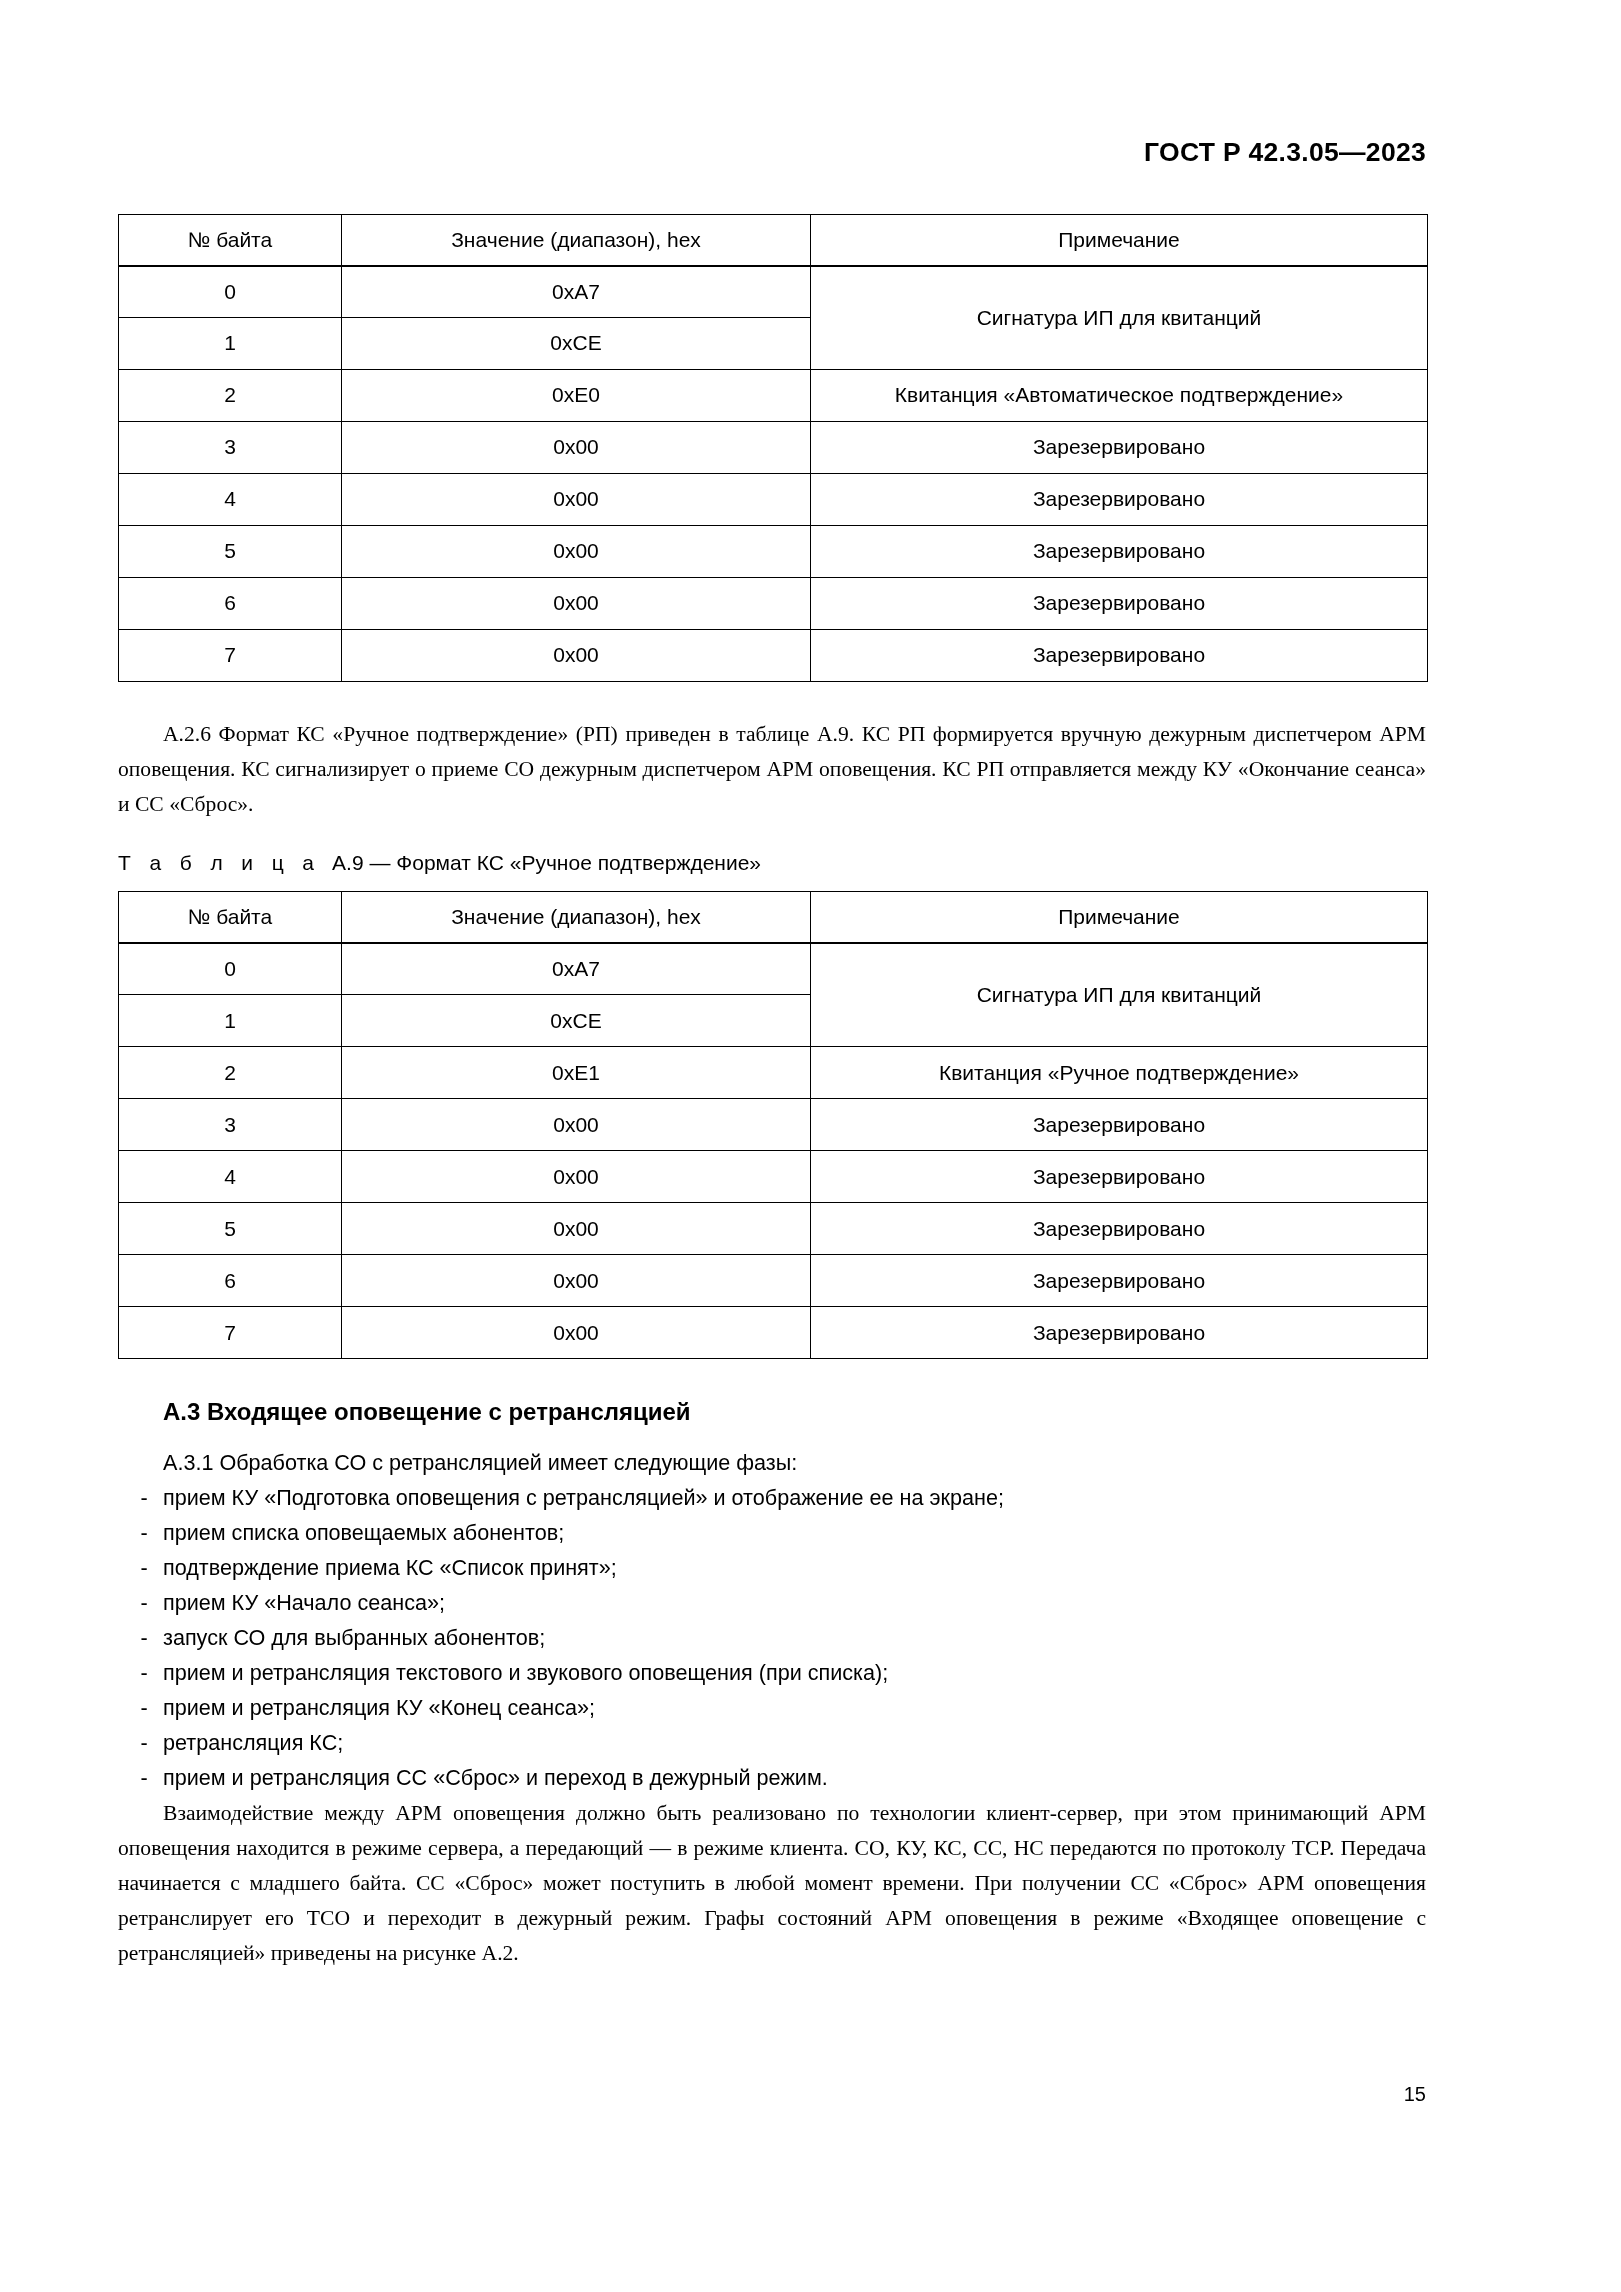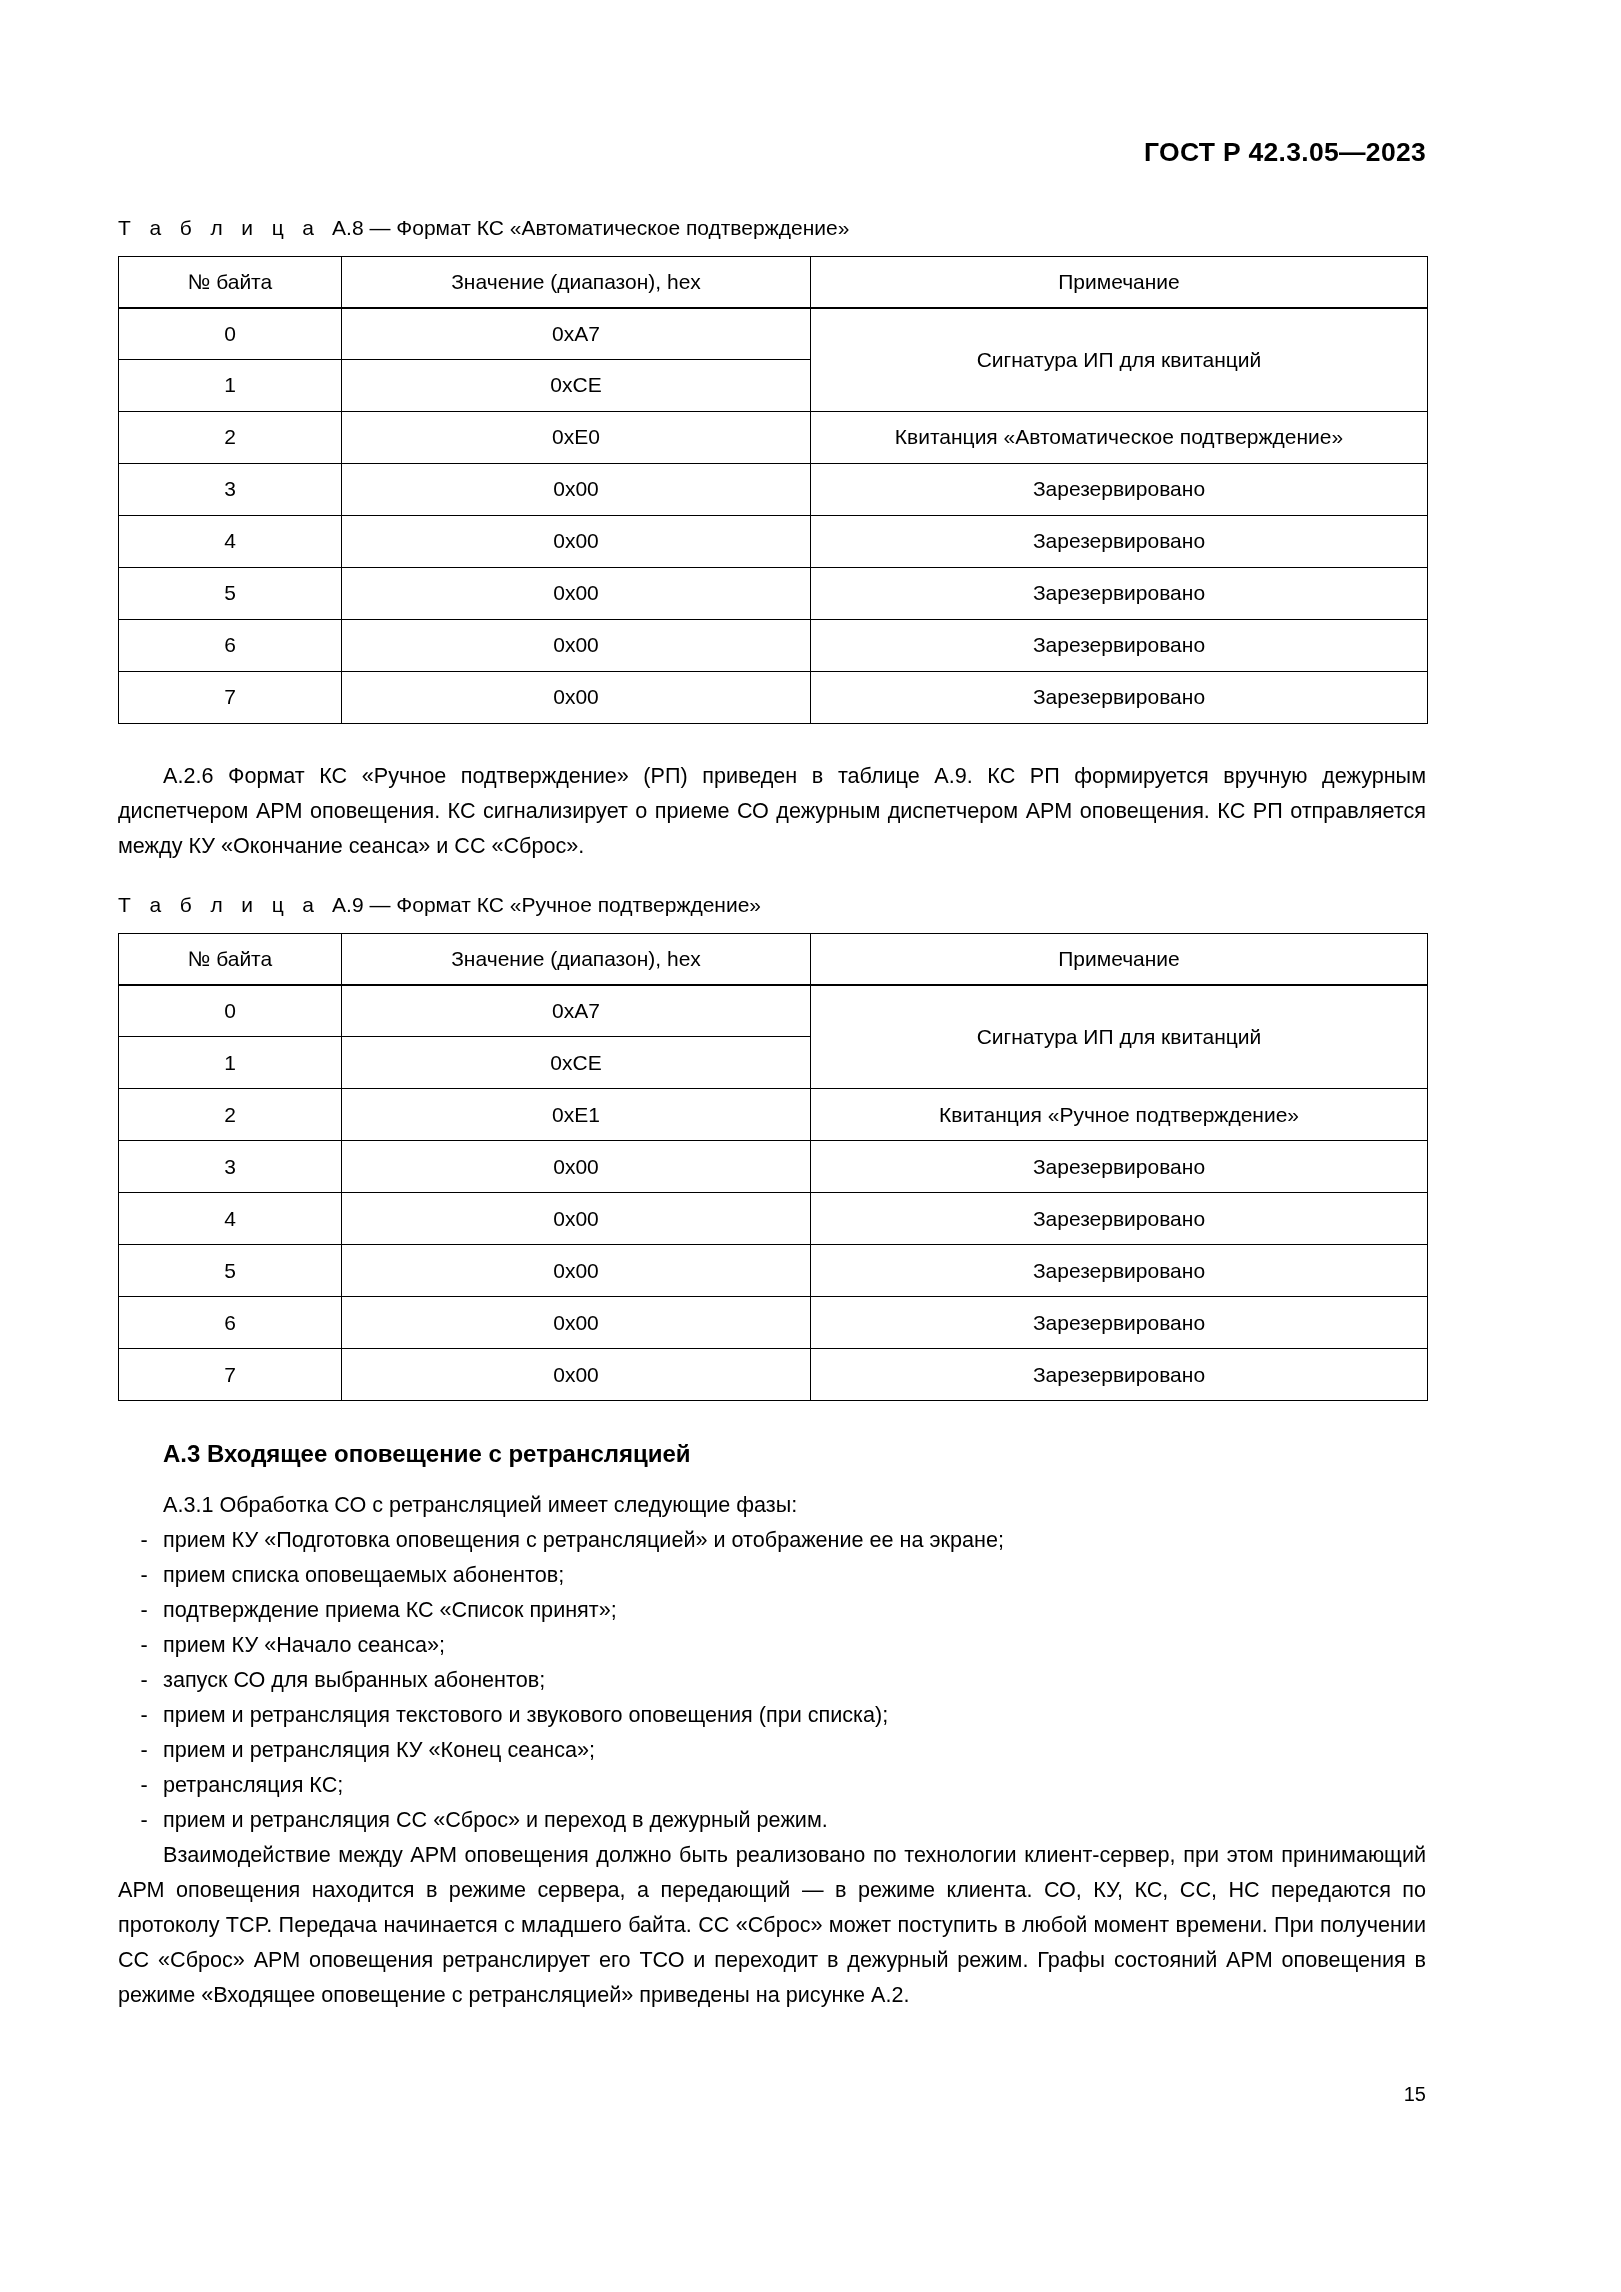--- a/index.html
+++ b/index.html
@@ -85,20 +85,21 @@
   table.gost tbody tr:first-child td { border-top-width: 2.4px; }
 
   
   p.body {
     font-size: 21.6px;
     line-height: 1.62;
     margin: 0;
     text-align: justify;
     text-justify: inter-word;
     hyphens: manual;
+    font-family: Liberation Serif, serif;
   }
   p.body.indent { text-indent: 45px; }
 
   .gap-after-table { height: 35px; }
   .gap-para { height: 27.4px; }
 
   h3.section-head {
     font-size: 24px;
     font-weight: bold;
     margin: 0;
@@ -142,23 +143,20 @@
 <body>
 
 <div class="page">
 
   <div class="header-band">
     <span class="header-title">ГОСТ Р 42.3.05—2023</span>
   </div>
 
   <div class="content">
 
-    <div class="table-caption">
-      <span class="spaced">Т а б л и ц а</span><span>&nbsp;&nbsp;</span><span>А.8 — Формат КС «Автоматическое подтверждение»</span>
-    </div>
 
     <table class="gost">
       <colgroup>
           <col class="c1">
           <col class="c2">
           <col class="c3">
         </colgroup>
       <thead>
         <tr>
           <th>№ байта</th>

